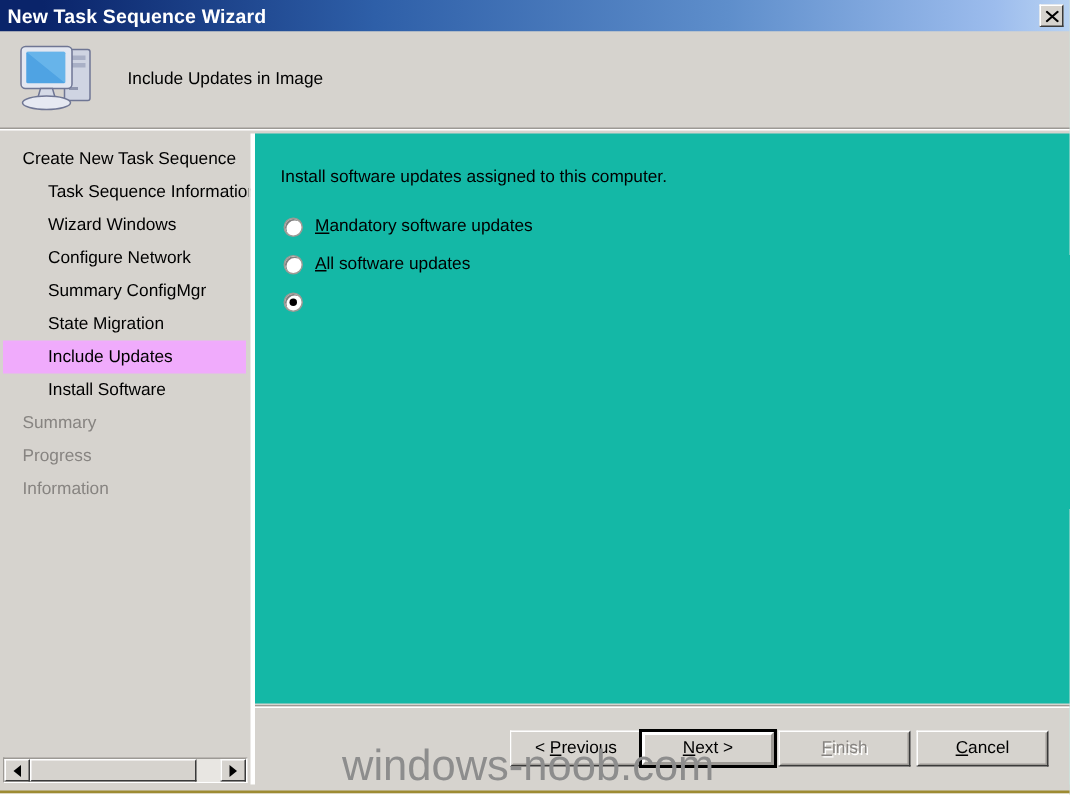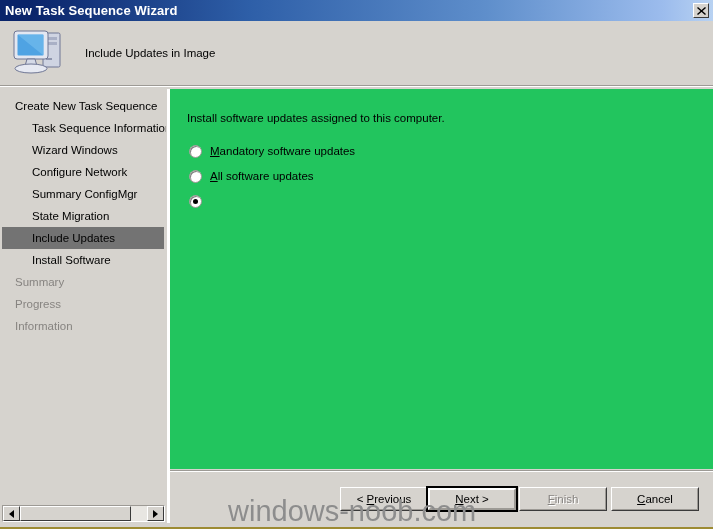--- a/index.html
+++ b/index.html
@@ -124,21 +124,21 @@
     color: #000000;
     white-space: nowrap;
     box-sizing: border-box;
     cursor: default;
     user-select: none;
   }
   .nav-item.lvl0 { padding-left: 13px; }
   .nav-item.lvl1 { padding-left: 30px; }
   .nav-item.disabled { color: #878481; }
   .nav-item.selected {
-    background: #737373;
+    background: #f0abfc;
     color: #000000;
   }
 
   
   #sidebar-divider-light {
     position: absolute;
     left: 167px;
     top: 89px;
     width: 3px;
     height: 440px;
@@ -209,21 +209,21 @@
     cursor: default;
   }
 
   
   #content {
     position: absolute;
     left: 170px;
     top: 89px;
     width: 543px;
     height: 380px;
-    background: #22c55e;
+    background: #14b8a6;
   }
   #instruction {
     position: absolute;
     left: 17px;
     top: 23px;
     font-size: 11.5px;
     color: #000000;
     white-space: nowrap;
     user-select: none;
   }

